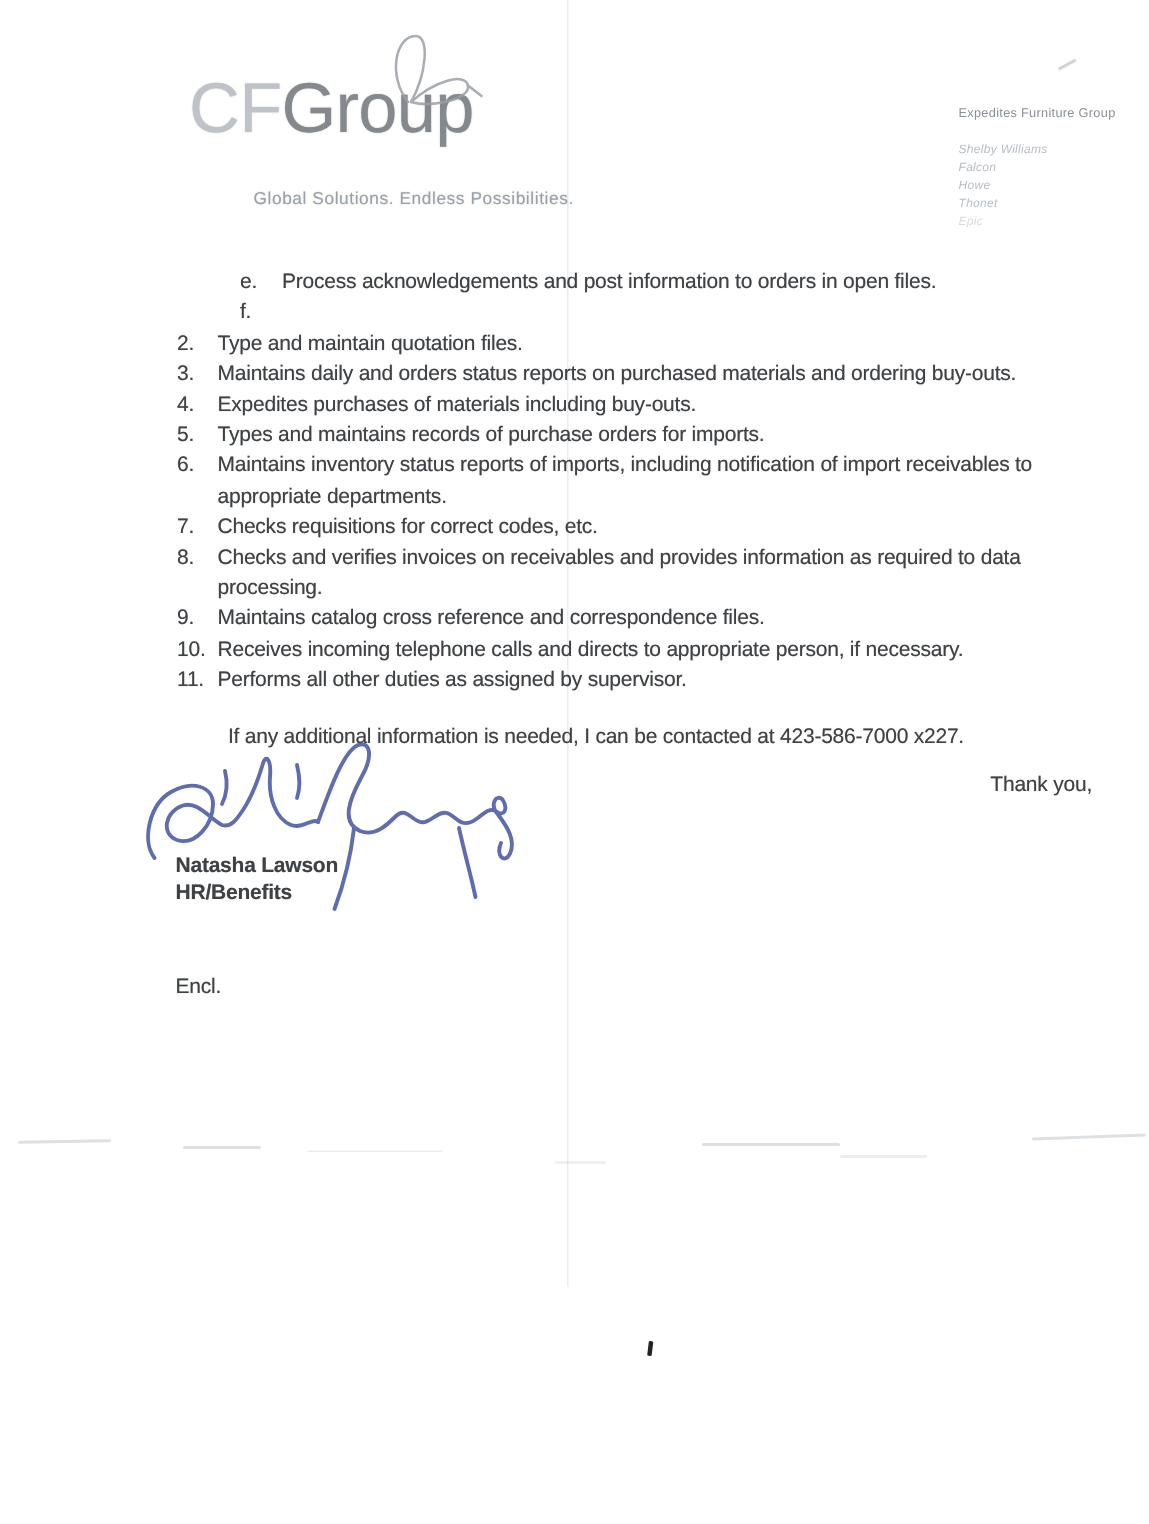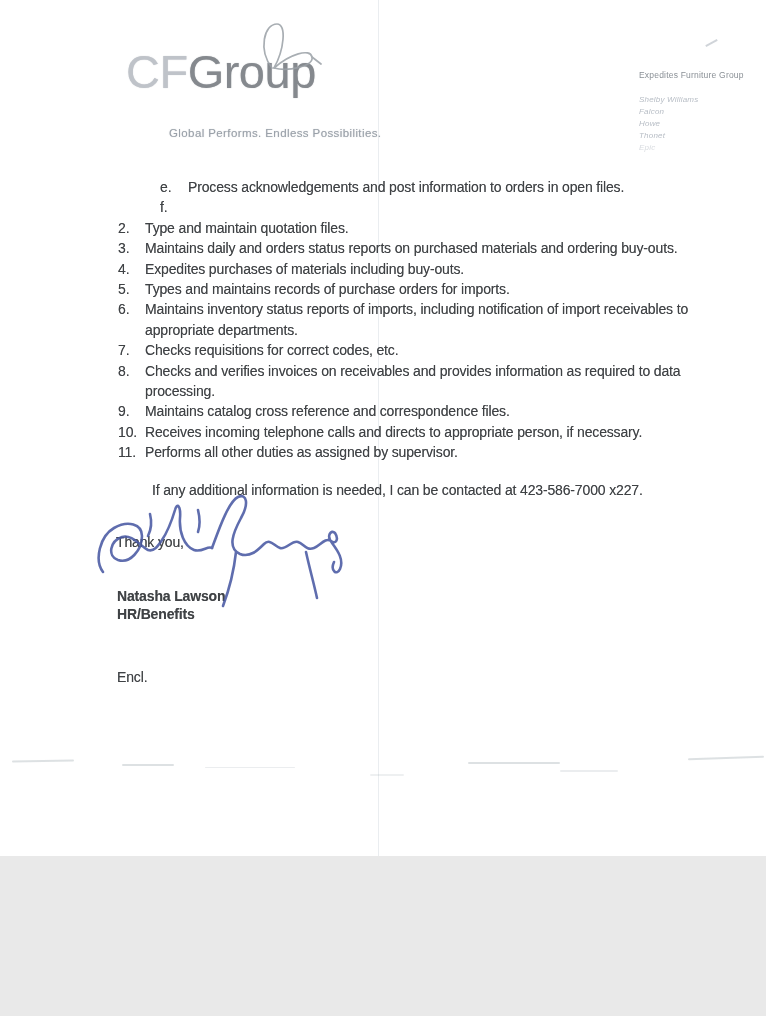--- a/index.html
+++ b/index.html
@@ -1,18 +1,18 @@
 <!DOCTYPE html>
 <html><head>
 <meta charset="utf-8">
 <style>
   html,body{margin:0;padding:0;background:#e9e9e9;}
   .page{
     position:relative;
-    width:766px;height:856px;
+    width:766px;height:1016px;
     margin:0 auto;
     background:#ffffff;
     font-family:"Liberation Sans","DejaVu Sans",sans-serif;
     color:#3c4043;
     overflow:hidden;
   }
   
   .logo{
     position:absolute;left:126px;top:48px;
     font-size:47px;line-height:1;letter-spacing:-0.5px;
@@ -38,21 +38,21 @@
     color:#3f4245;
     text-shadow:0 0 0.5px rgba(63,66,69,.55);
   }
   .li{display:flex;}
   .li.sub{padding-left:50px;}
   .li.sub .mk{flex:0 0 28px;}
   .li.main{padding-left:8px;}
   .li.main .mk{flex:0 0 27px;}
   .li .tx{flex:1;}
   .closing{margin-top:17px;padding-left:6px;margin-left:36px;}
-  .valediction{margin-top:32px;padding-left:6px;}
+  .valediction{margin-top:12px;padding-left:6px;text-align:right;}
   .signer{margin-top:34px;padding-left:7px;line-height:18.6px;font-weight:bold;}
   .encl{margin-top:43px;padding-left:7px;}
   
   .signature-svg{position:absolute;left:88px;top:488px;pointer-events:none;}
   
   .fold-line{
     position:absolute;left:378px;top:0;width:1px;height:858px;
     background:rgba(140,155,170,0.18);
   }
   .h-artifact{position:absolute;background:rgba(158,168,176,0.35);border-radius:2px;}
@@ -84,21 +84,21 @@
   <div class="logo">
     <span class="cf">CF</span><span class="group">Group</span>
   </div>
   <svg class="butterfly" width="84" height="66" viewBox="0 0 84 66">
     <g fill="none" stroke="#9aa0a6" stroke-width="1.7" stroke-linecap="round" opacity="0.85">
       <path d="M 26 52 C 12 34, 18 8, 31 8 C 41 8, 38 34, 28 52"></path>
       <path d="M 28 52 C 44 38, 64 32, 66 41 C 68 50, 42 56, 28 52"></path>
       <path d="M 66 41 L 75 48"></path>
     </g>
   </svg>
-  <div class="tagline">Global Performs. Endless Possibilities.</div>
+  <div class="tagline">Global Solutions. Endless Possibilities.</div>
 
   <div class="company-block">
     <div class="company-name">Expedites Furniture Group</div>
     <div class="brand-list">
       <div class="brand">Shelby Williams</div>
       <div class="brand">Falcon</div>
       <div class="brand">Howe</div>
       <div class="brand">Thonet</div>
       <div class="brand faint">Epic</div>
     </div>

